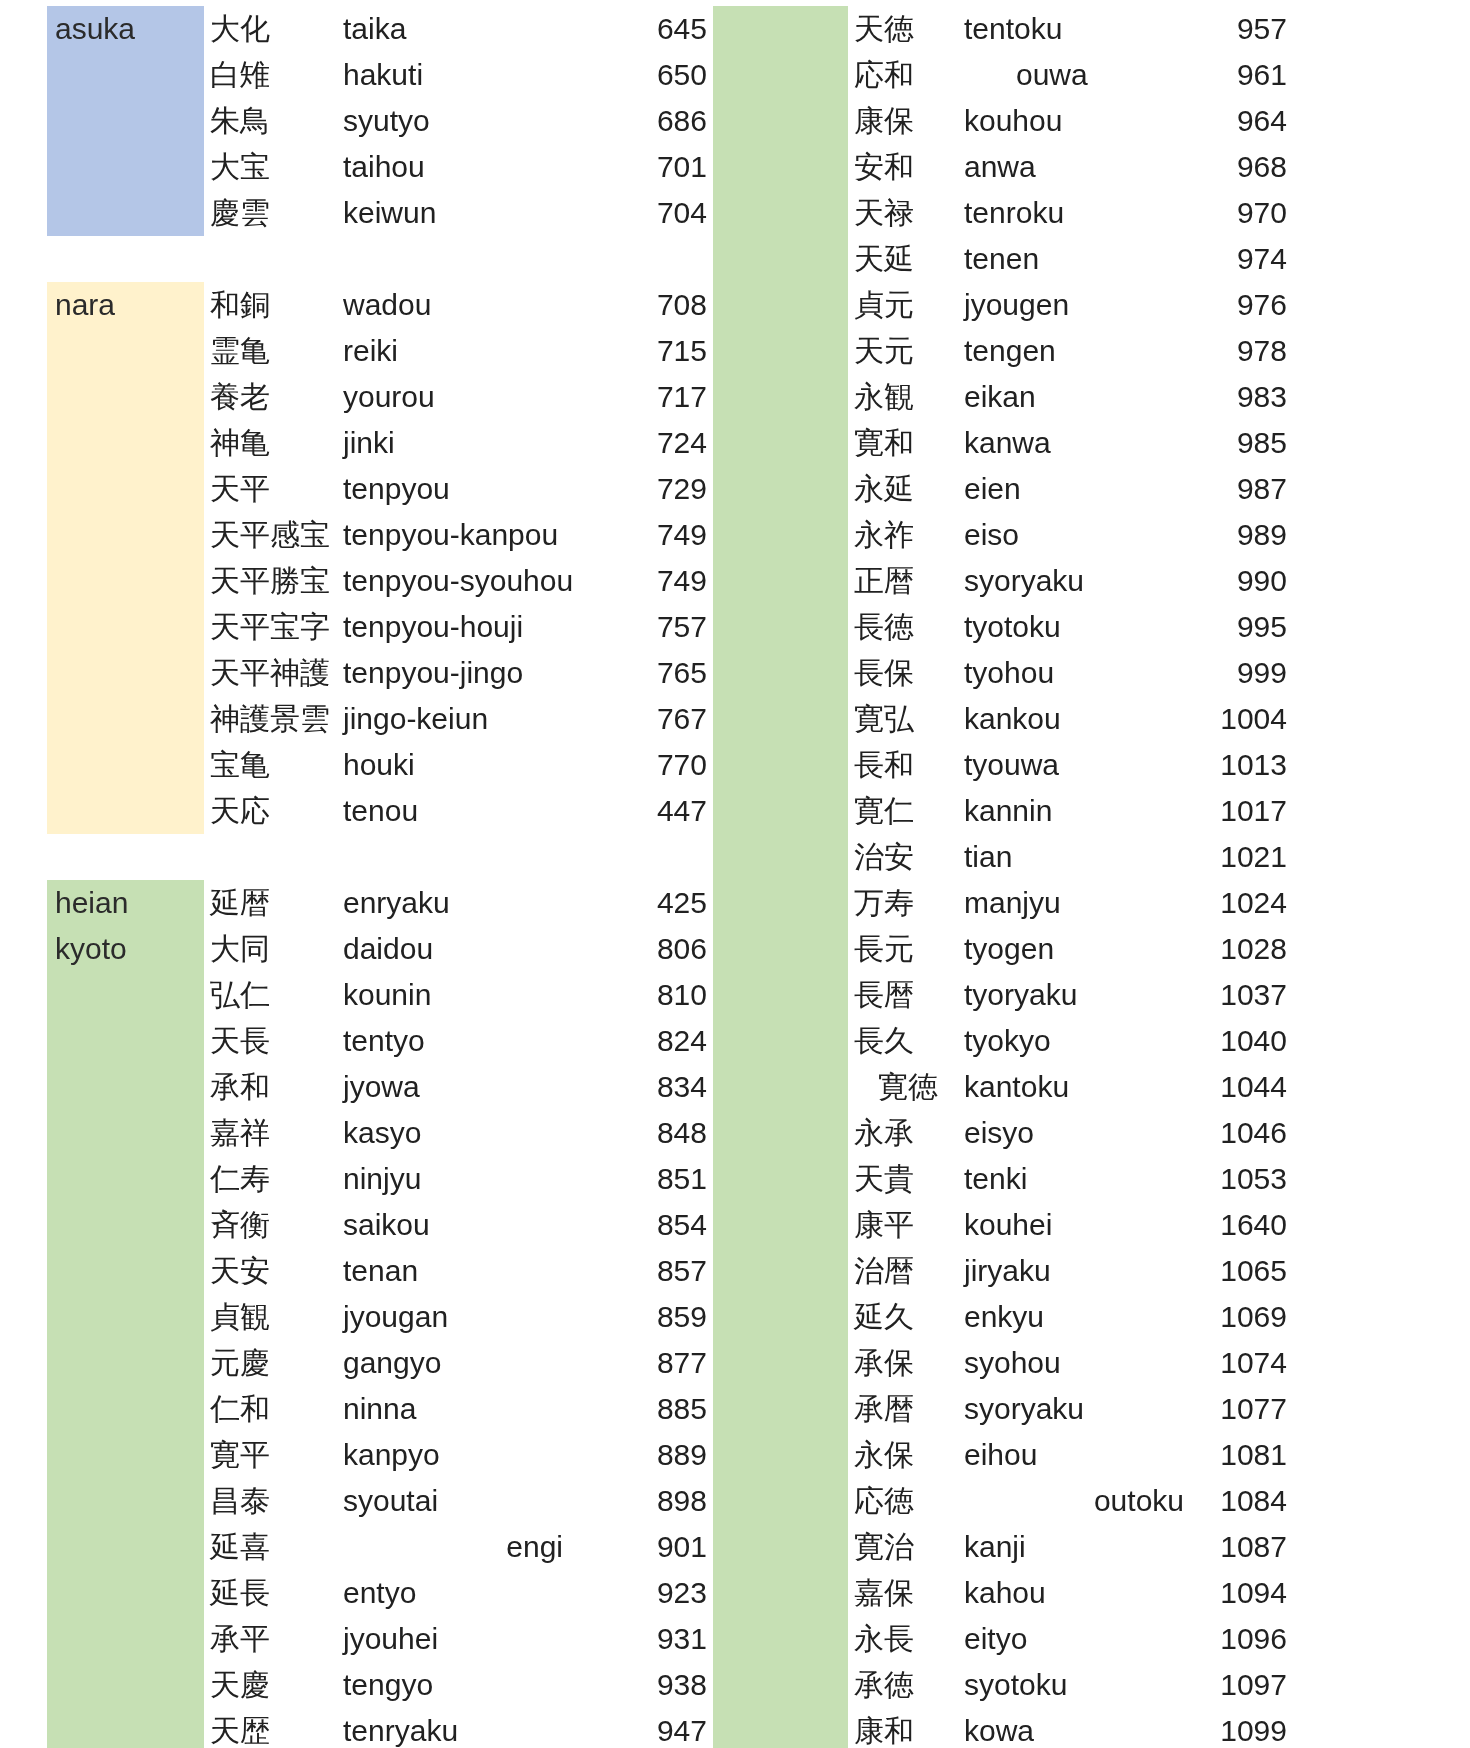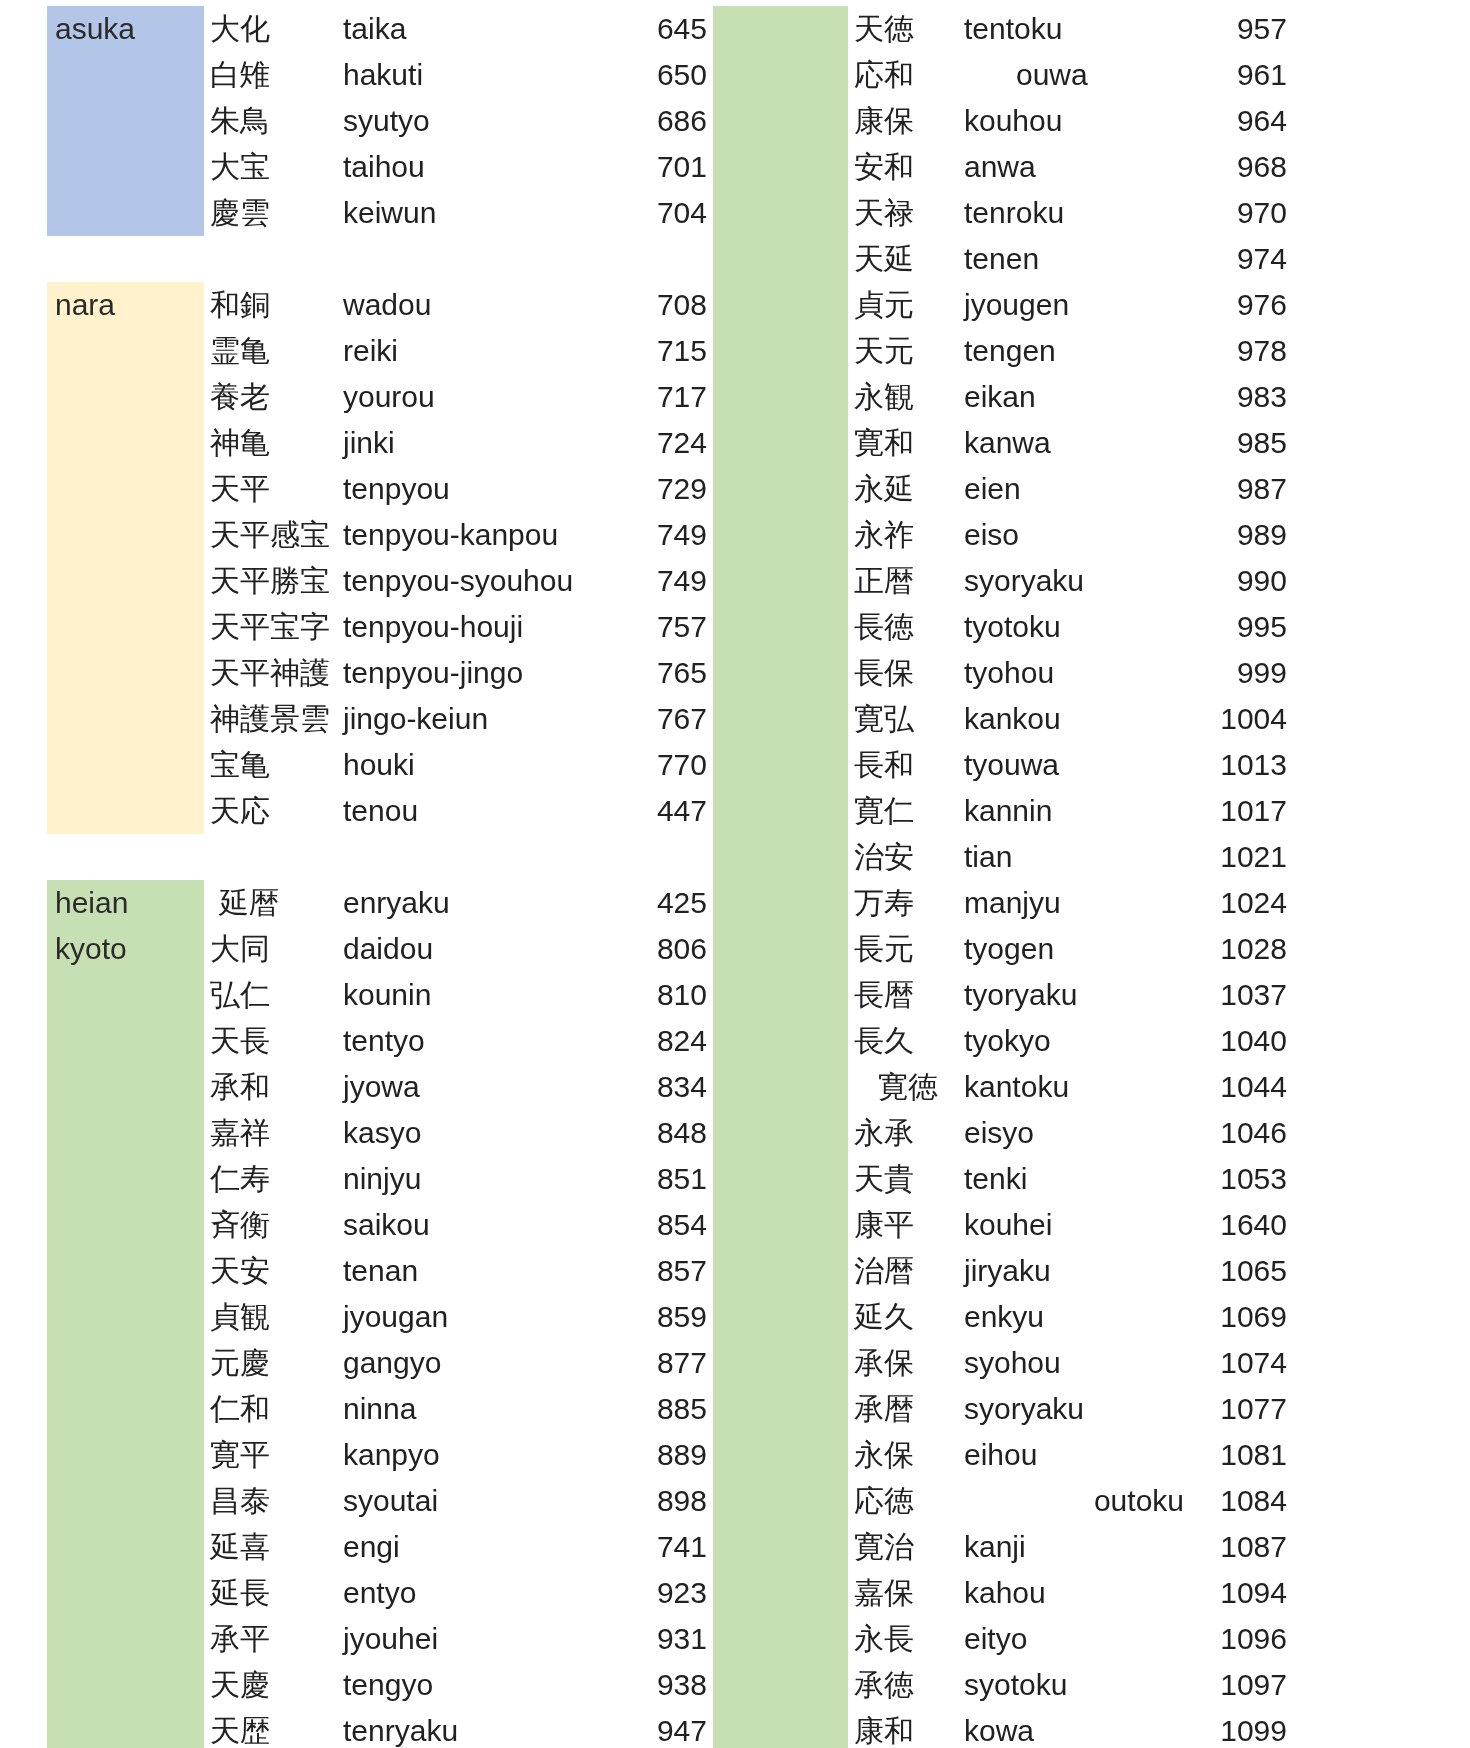--- a/index.html
+++ b/index.html
@@ -81,21 +81,21 @@
     <div class="cell year" style="left: 507px; top: 696px; width: 200px;">767</div>
     <div class="cell kanji" style="left: 210px; top: 742px; width: 130px;">宝亀</div>
     <div class="cell romaji" style="left: 343px; top: 742px; width: 220px;">houki</div>
     <div class="cell year" style="left: 507px; top: 742px; width: 200px;">770</div>
     <div class="cell kanji" style="left: 210px; top: 788px; width: 130px;">天応</div>
     <div class="cell romaji" style="left: 343px; top: 788px; width: 220px;">tenou</div>
     <div class="cell year" style="left: 507px; top: 788px; width: 200px;">447</div>
     <div class="band" style="left: 47px; top: 880px; width: 157px; height: 874px; background: rgb(198, 224, 180);"></div>
     <div class="section-label" style="left: 55px; top: 880px;">heian</div>
     <div class="section-label" style="left: 55px; top: 926px;">kyoto</div>
-    <div class="cell kanji" style="left: 210px; top: 880px; width: 130px; margin-left: 9px;">延暦</div>
+    <div class="cell kanji" style="left: 210px; top: 880px; width: 130px;">延暦</div>
     <div class="cell romaji" style="left: 343px; top: 880px; width: 220px;">enryaku</div>
     <div class="cell year" style="left: 507px; top: 880px; width: 200px;">425</div>
     <div class="cell kanji" style="left: 210px; top: 926px; width: 130px;">大同</div>
     <div class="cell romaji" style="left: 343px; top: 926px; width: 220px;">daidou</div>
     <div class="cell year" style="left: 507px; top: 926px; width: 200px;">806</div>
     <div class="cell kanji" style="left: 210px; top: 972px; width: 130px;">弘仁</div>
     <div class="cell romaji" style="left: 343px; top: 972px; width: 220px;">kounin</div>
     <div class="cell year" style="left: 507px; top: 972px; width: 200px;">810</div>
     <div class="cell kanji" style="left: 210px; top: 1018px; width: 130px;">天長</div>
     <div class="cell romaji" style="left: 343px; top: 1018px; width: 220px;">tentyo</div>
@@ -124,22 +124,22 @@
     <div class="cell kanji" style="left: 210px; top: 1386px; width: 130px;">仁和</div>
     <div class="cell romaji" style="left: 343px; top: 1386px; width: 220px;">ninna</div>
     <div class="cell year" style="left: 507px; top: 1386px; width: 200px;">885</div>
     <div class="cell kanji" style="left: 210px; top: 1432px; width: 130px;">寛平</div>
     <div class="cell romaji" style="left: 343px; top: 1432px; width: 220px;">kanpyo</div>
     <div class="cell year" style="left: 507px; top: 1432px; width: 200px;">889</div>
     <div class="cell kanji" style="left: 210px; top: 1478px; width: 130px;">昌泰</div>
     <div class="cell romaji" style="left: 343px; top: 1478px; width: 220px;">syoutai</div>
     <div class="cell year" style="left: 507px; top: 1478px; width: 200px;">898</div>
     <div class="cell kanji" style="left: 210px; top: 1524px; width: 130px;">延喜</div>
-    <div class="cell romaji" style="left: 343px; top: 1524px; width: 220px;">engi</div>
-    <div class="cell year" style="left: 507px; top: 1524px; width: 200px;">741</div>
+    <div class="cell romaji" style="left: 343px; top: 1524px; width: 220px; text-align: right;">engi</div>
+    <div class="cell year" style="left: 507px; top: 1524px; width: 200px;">901</div>
     <div class="cell kanji" style="left: 210px; top: 1570px; width: 130px;">延長</div>
     <div class="cell romaji" style="left: 343px; top: 1570px; width: 220px;">entyo</div>
     <div class="cell year" style="left: 507px; top: 1570px; width: 200px;">923</div>
     <div class="cell kanji" style="left: 210px; top: 1616px; width: 130px;">承平</div>
     <div class="cell romaji" style="left: 343px; top: 1616px; width: 220px;">jyouhei</div>
     <div class="cell year" style="left: 507px; top: 1616px; width: 200px;">931</div>
     <div class="cell kanji" style="left: 210px; top: 1662px; width: 130px;">天慶</div>
     <div class="cell romaji" style="left: 343px; top: 1662px; width: 220px;">tengyo</div>
     <div class="cell year" style="left: 507px; top: 1662px; width: 200px;">938</div>
     <div class="cell kanji" style="left: 210px; top: 1708px; width: 130px;">天歴</div>

